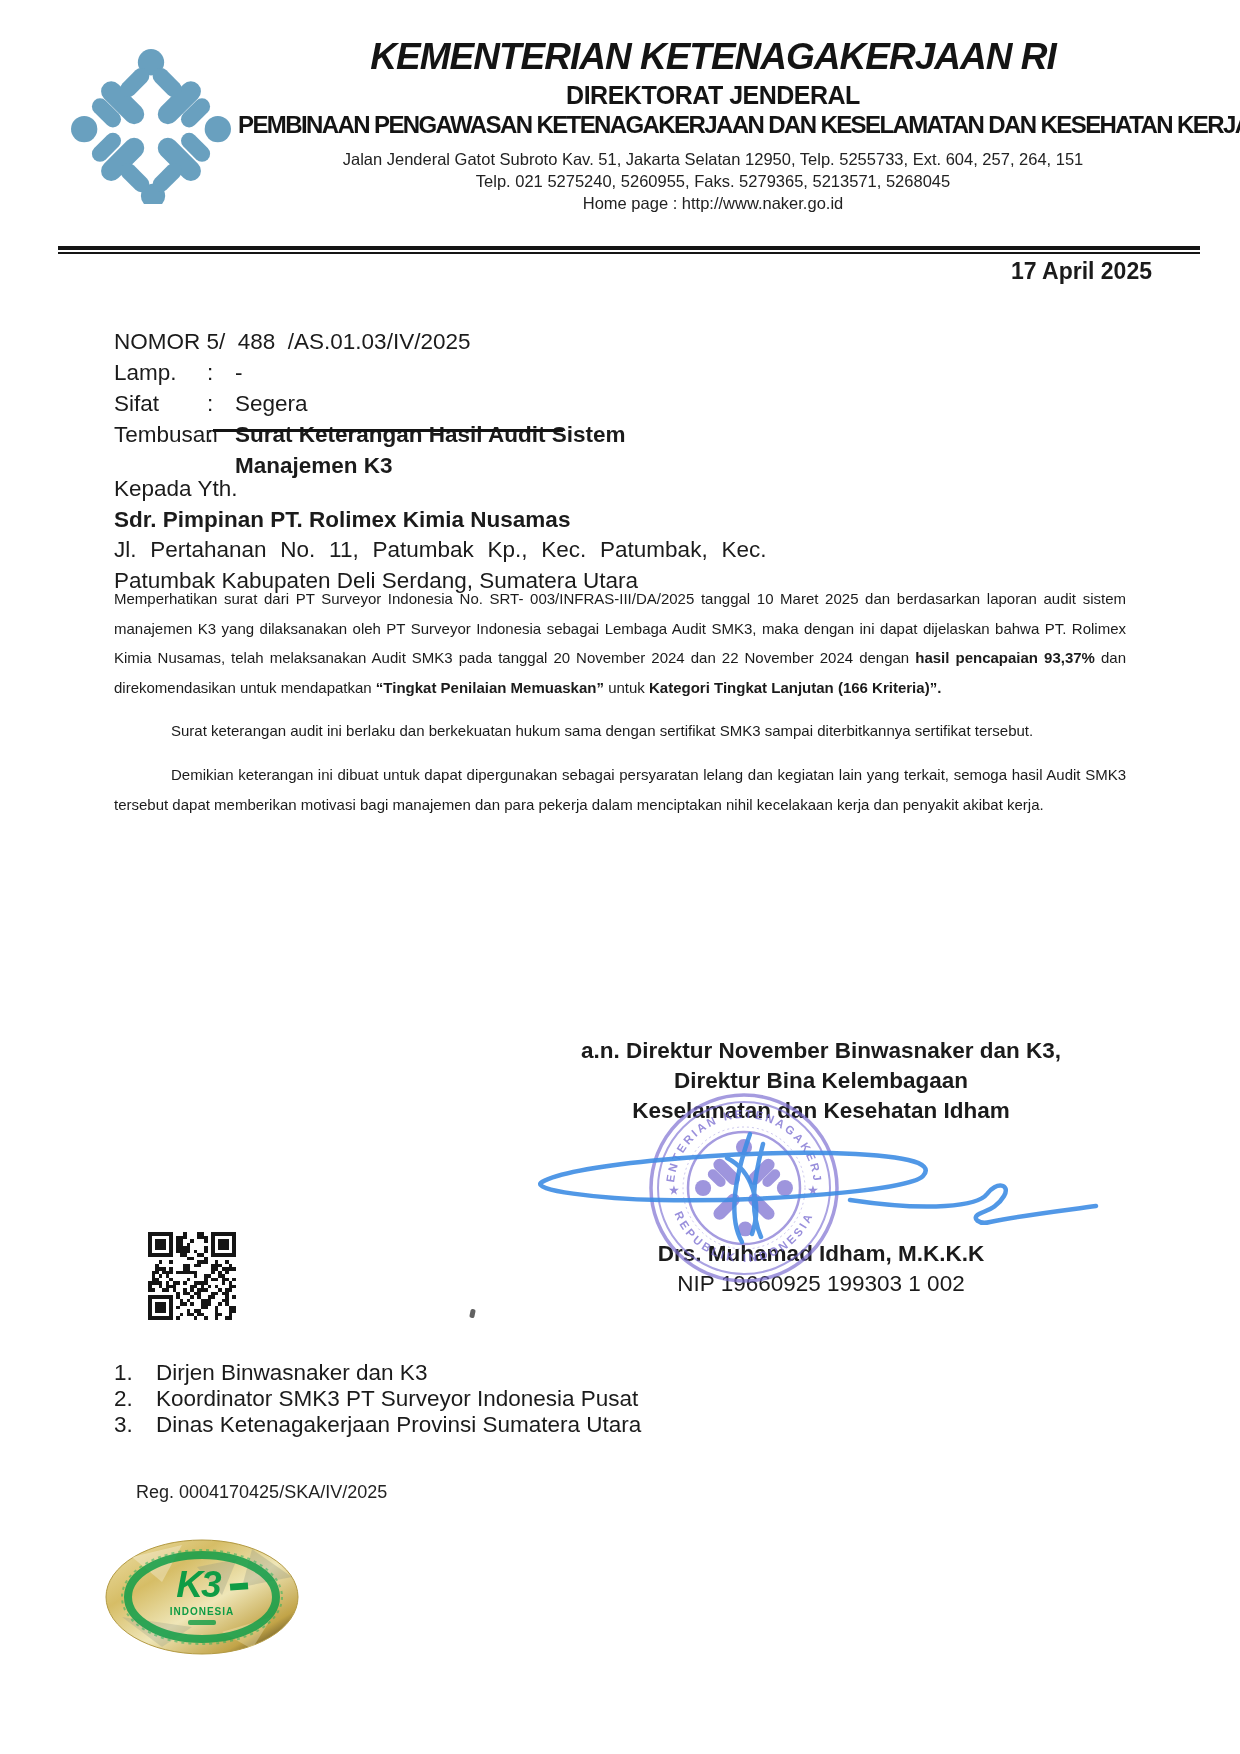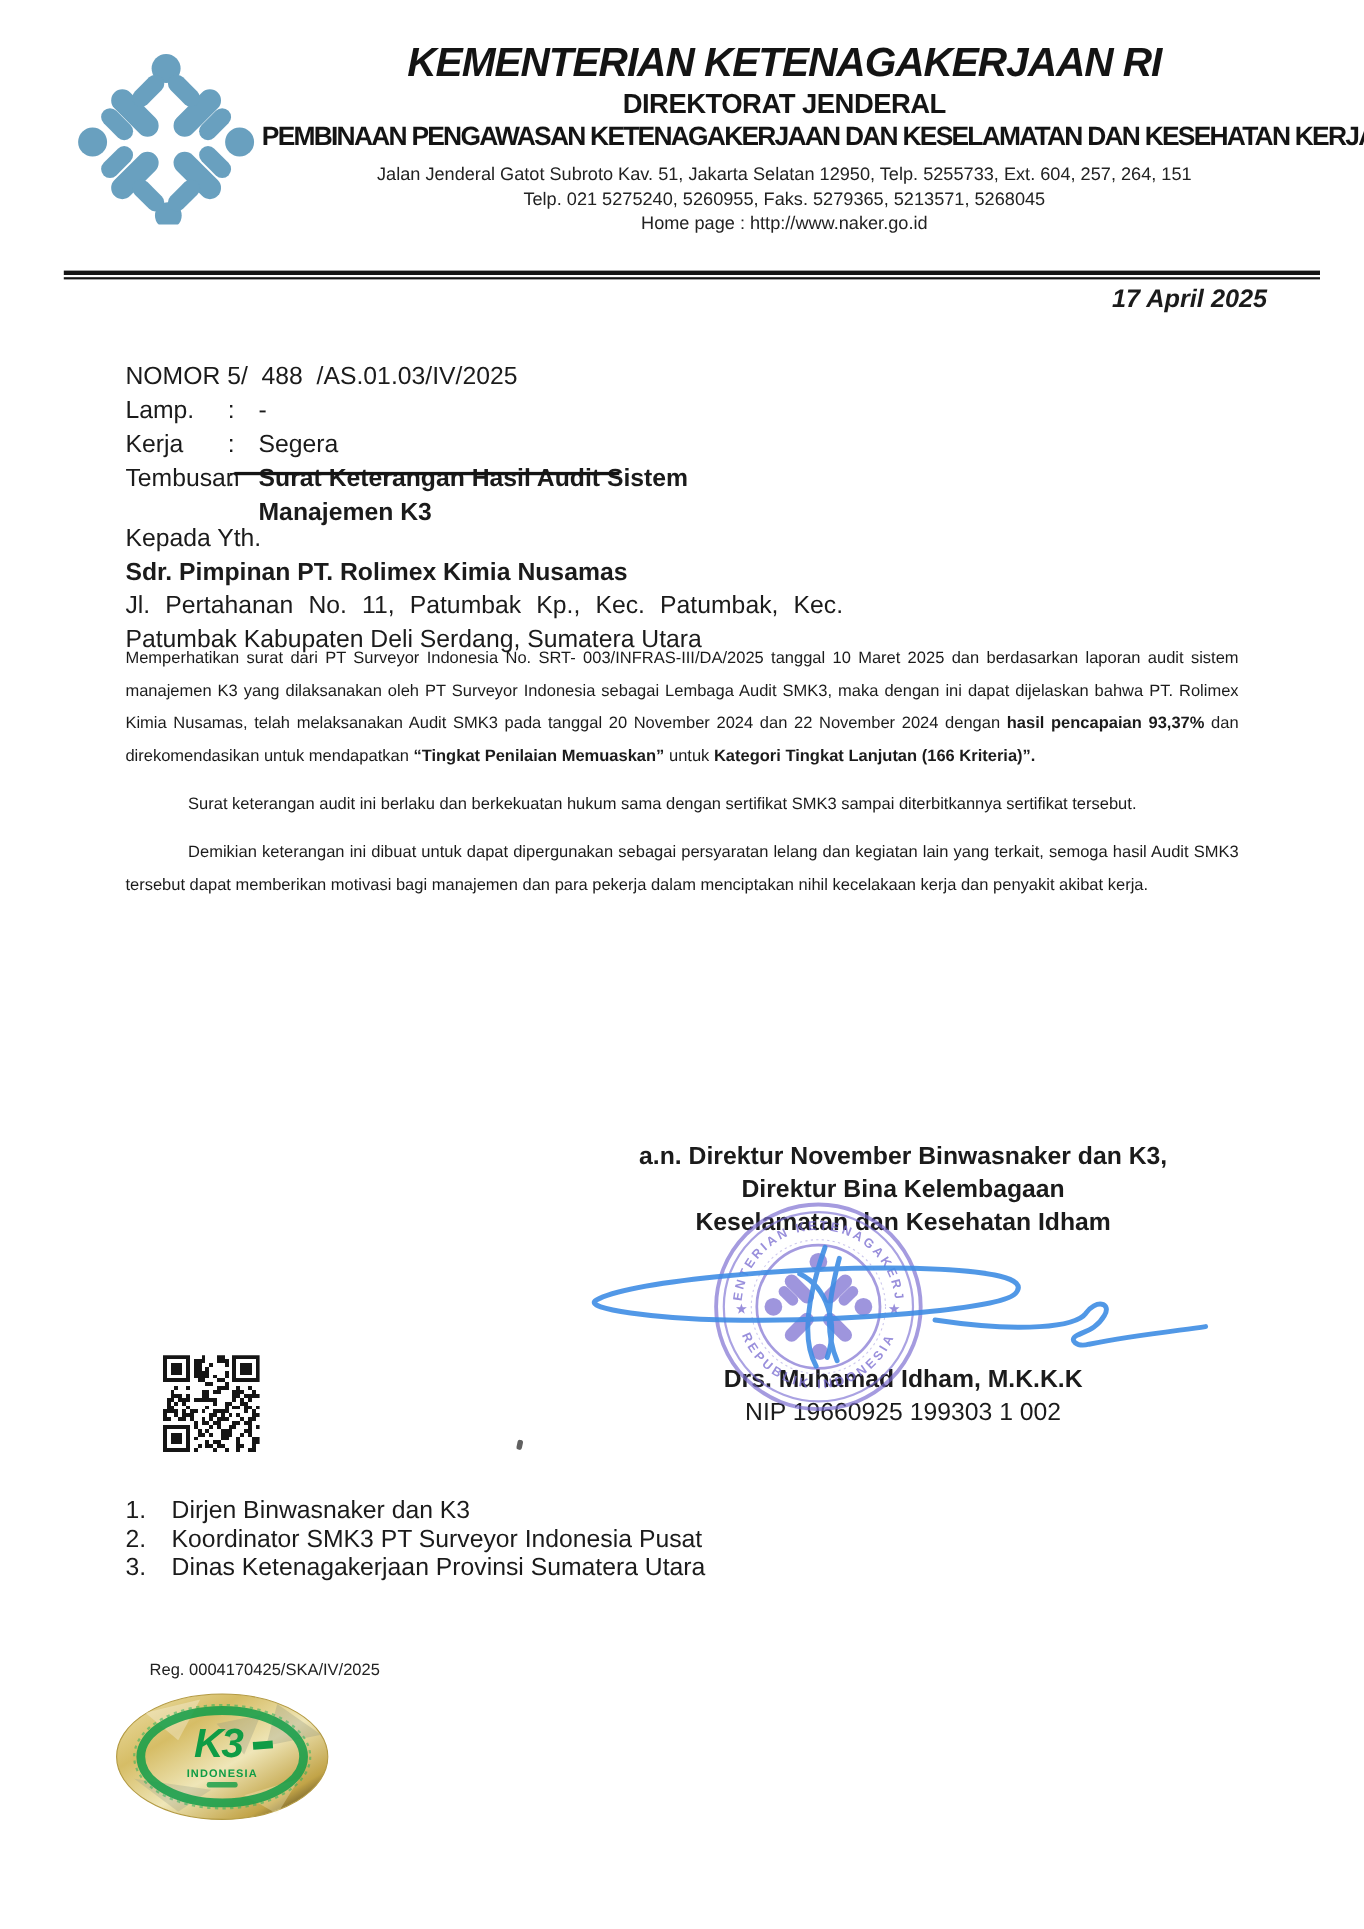--- a/index.html
+++ b/index.html
@@ -16,21 +16,21 @@
   .logo{position:absolute;left:66px;top:42px;width:170px;height:162px;}
   .lh-text{position:absolute;left:238px;right:52px;top:36px;text-align:center;}
   .lh-ministry{font-size:37px;font-weight:bold;letter-spacing:-1px;color:#141414;white-space:nowrap;font-style:italic;}
   .lh-dir{font-size:25px;font-weight:bold;letter-spacing:-.5px;margin-top:3px;color:#141414;}
   .lh-dir2{font-size:24px;font-weight:bold;letter-spacing:-1.6px;margin-top:1px;white-space:nowrap;color:#141414;}
   .lh-addr{font-size:16.5px;line-height:22px;margin-top:9px;color:#222;}
   .rule{position:absolute;left:58px;right:40px;top:246px;height:8px;}
   .rule .r1{height:4px;background:#151515;}
   .rule .r2{height:2px;background:#151515;margin-top:2px;}
   
-  .date{position:absolute;top:258px;right:88px;font-size:23px;font-weight:bold;font-style:italic;}
+  .date{position:absolute;top:258px;right:88px;font-size:23px;font-weight:bold;}
   .ref{position:absolute;left:114px;top:326px;font-size:22.5px;line-height:31px;}
   .ref .nomor{white-space:pre;}
   .ref-row{display:grid;grid-template-columns:93px 28px auto;}
   .b{font-weight:bold;}
   .perihal-underline{position:absolute;left:213px;top:429px;width:350px;height:3px;background:#141414;}
   
   .recipient{position:absolute;left:114px;top:474px;font-size:22.5px;line-height:30.5px;}
   .recipient .spread{word-spacing:7.5px;}
   
   .body-text{position:absolute;left:114px;top:584px;width:1012px;font-size:15px;line-height:29.6px;text-align:justify;}
@@ -40,21 +40,21 @@
   .sigblock{position:absolute;left:535px;top:1036px;width:572px;text-align:center;font-size:22.5px;line-height:30px;}
   .sigblock .spacer{height:113px;}
   .stamp{position:absolute;left:638px;top:1082px;width:212px;height:212px;opacity:.85;}
   .signature{position:absolute;left:510px;top:1118px;width:600px;height:140px;}
   
   .qr{position:absolute;left:148px;top:1232px;width:88px;height:88px;}
   .speck{position:absolute;left:470px;top:1309px;width:5px;height:9px;background:#3a3a3a;border-radius:2px;transform:rotate(12deg);opacity:.8;}
   
   .tembusan{position:absolute;left:114px;top:1360px;font-size:22.5px;line-height:26px;}
   .cc-row{display:grid;grid-template-columns:42px auto;}
-  .reg{position:absolute;left:136px;top:1482px;font-size:15px;color:#222;margin-top:28px;}
+  .reg{position:absolute;left:136px;top:1482px;font-size:18px;color:#222;}
   
   .seal{position:absolute;left:102px;top:1537px;width:202px;height:122px;}
 </style>
 </head>
 <body>
 
 <div class="page">
 
   <svg class="logo" viewBox="0 0 160 160" aria-hidden="true">
     <g fill="#69a0bf">
@@ -98,21 +98,21 @@
   <div class="date">17 April 2025</div>
 
   <div class="ref">
     <div class="nomor">NOMOR 5/  488  /AS.01.03/IV/2025</div>
     <div class="ref-row">
       <span>Lamp.</span>
       <span>:</span>
       <span>-</span>
     </div>
     <div class="ref-row">
-      <span>Kerja</span>
+      <span>Sifat</span>
       <span>:</span>
       <span>Segera</span>
     </div>
     <div class="ref-row">
       <span>Tembusan</span>
       <span>:</span>
       <span class="b">Surat Keterangan Hasil Audit Sistem</span>
     </div>
     <div class="ref-row">
       <span></span>

